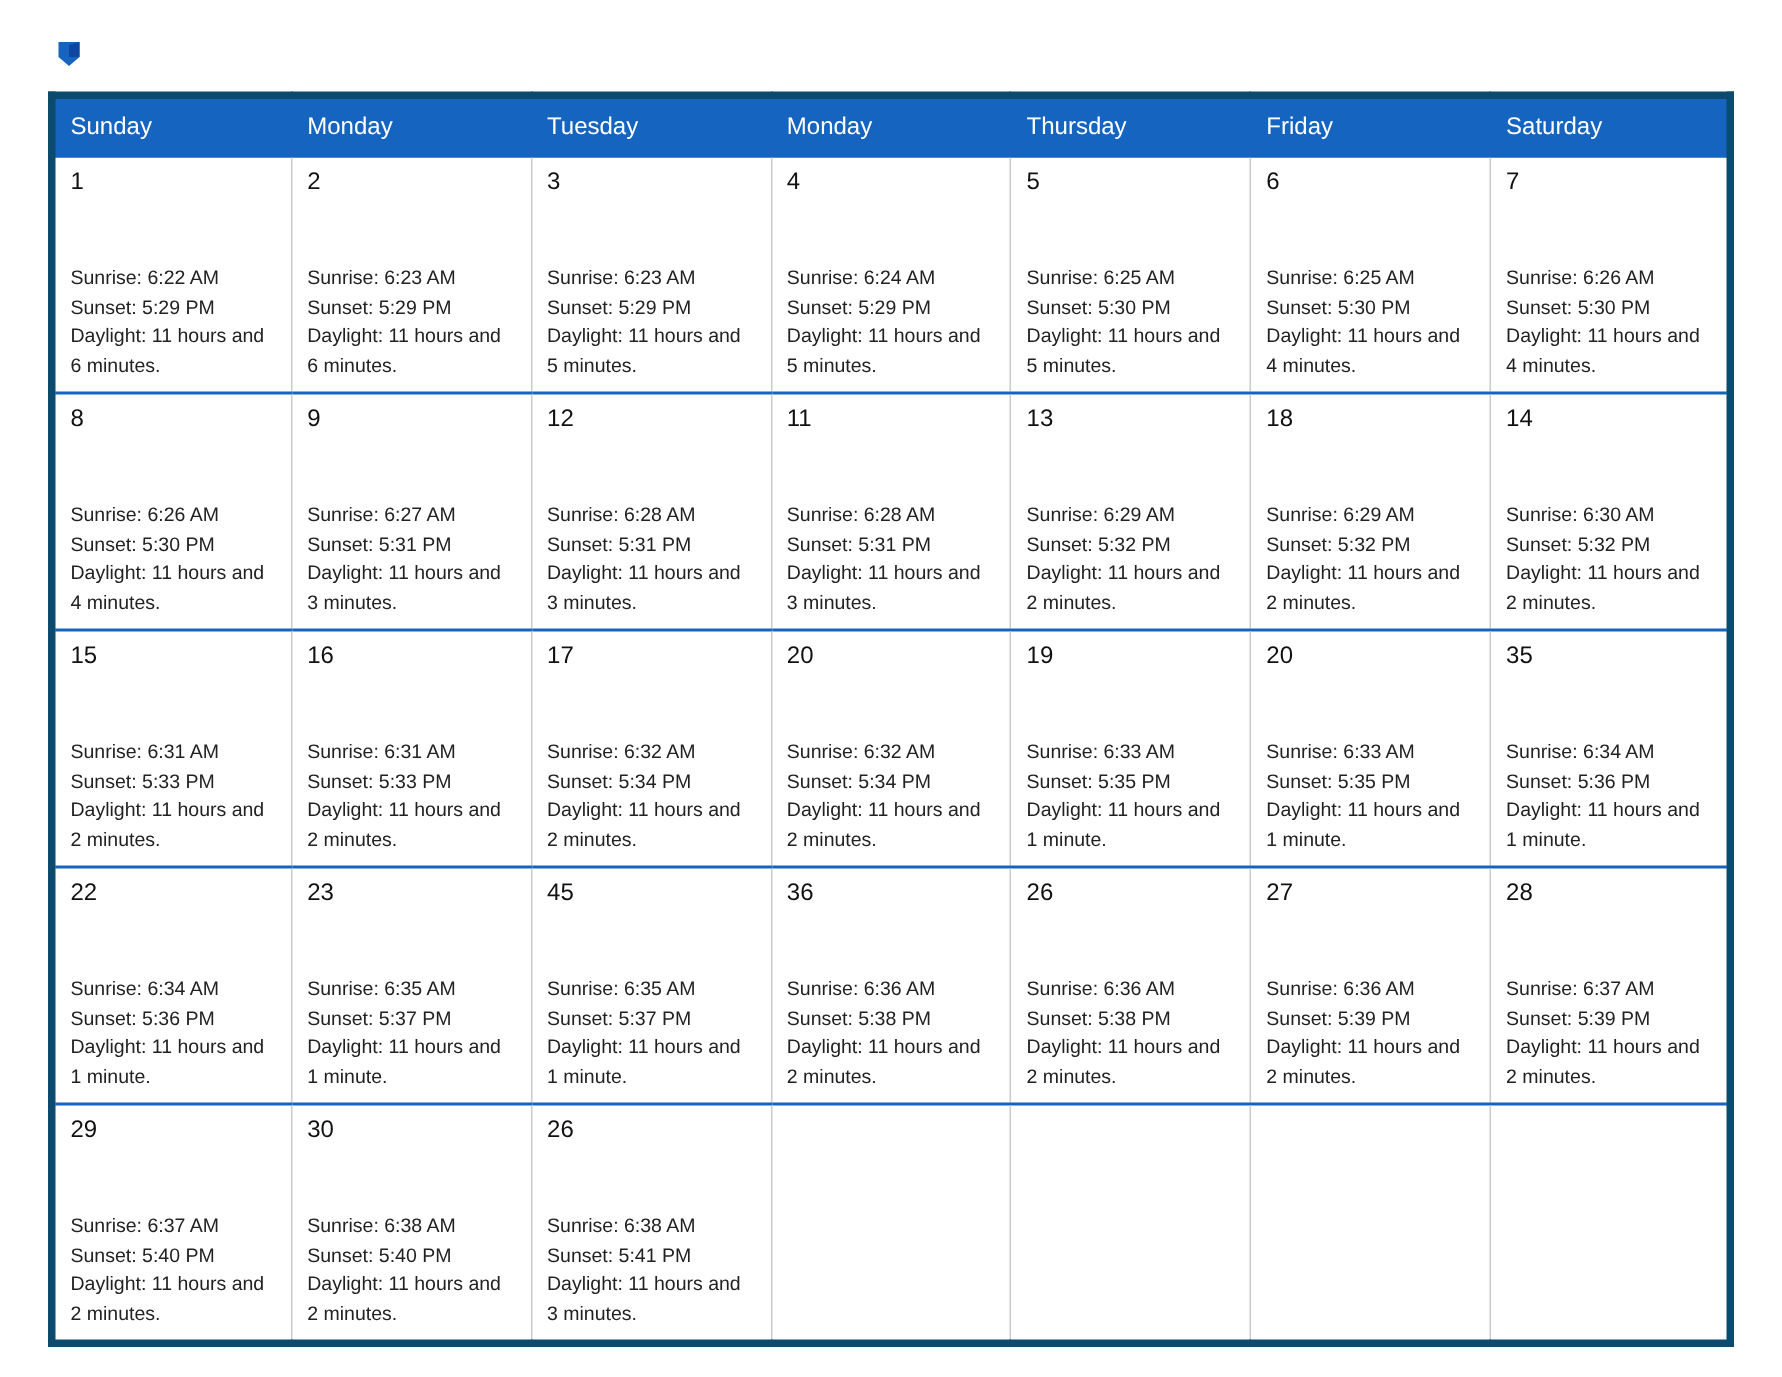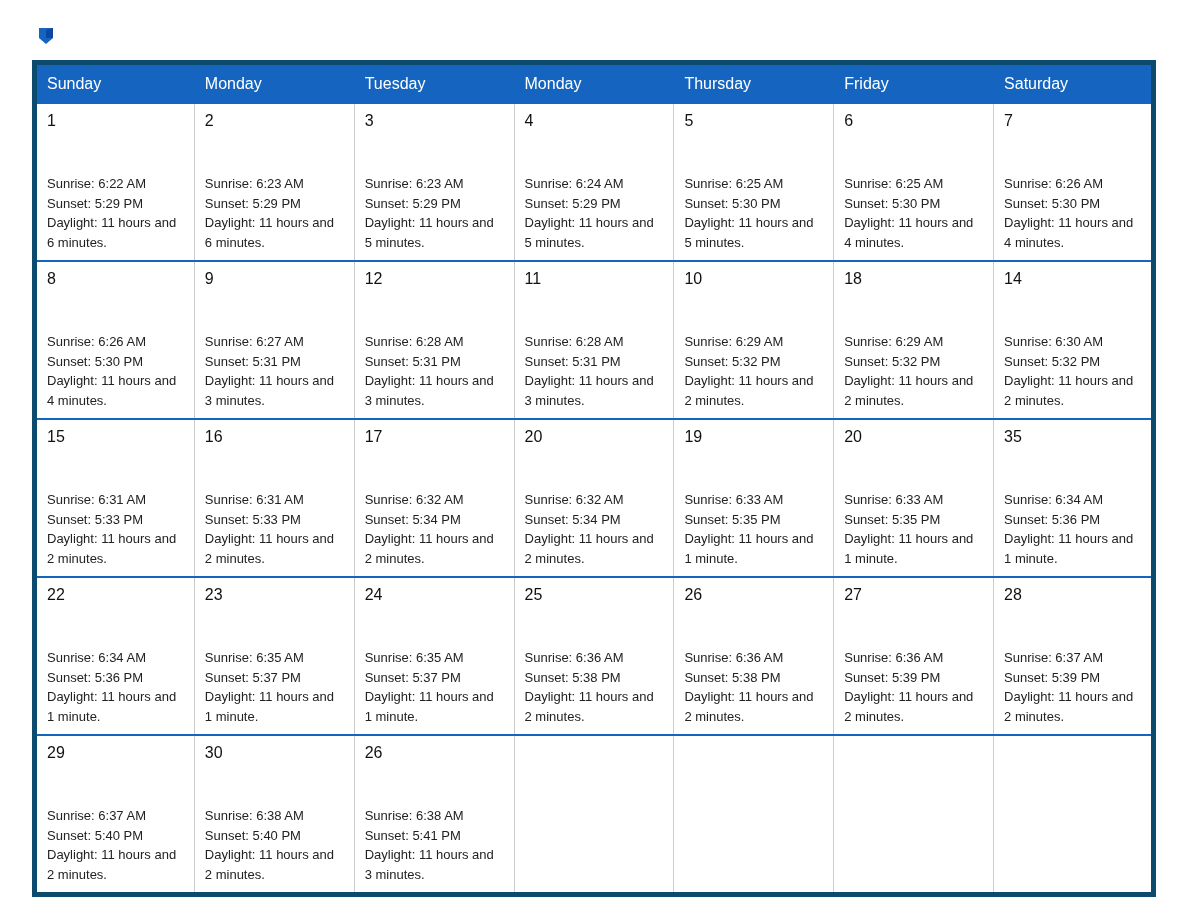--- a/index.html
+++ b/index.html
@@ -221,21 +221,21 @@
         </td>
         <td>
           <span class="day-number">11</span>
         <div class="day-info">
           Sunrise: 6:28 AM<br>
           Sunset: 5:31 PM<br>
           Daylight: 11 hours and 3 minutes.
         </div>
         </td>
         <td>
-          <span class="day-number">10</span>
+          <span class="day-number">13</span>
         <div class="day-info">
           Sunrise: 6:29 AM<br>
           Sunset: 5:32 PM<br>
           Daylight: 11 hours and 2 minutes.
         </div>
         </td>
         <td>
           <span class="day-number">18</span>
         <div class="day-info">
           Sunrise: 6:29 AM<br>
@@ -321,29 +321,29 @@
         </td>
         <td>
           <span class="day-number">23</span>
         <div class="day-info">
           Sunrise: 6:35 AM<br>
           Sunset: 5:37 PM<br>
           Daylight: 11 hours and 1 minute.
         </div>
         </td>
         <td>
-          <span class="day-number">24</span>
+          <span class="day-number">45</span>
         <div class="day-info">
           Sunrise: 6:35 AM<br>
           Sunset: 5:37 PM<br>
           Daylight: 11 hours and 1 minute.
         </div>
         </td>
         <td>
-          <span class="day-number">25</span>
+          <span class="day-number">36</span>
         <div class="day-info">
           Sunrise: 6:36 AM<br>
           Sunset: 5:38 PM<br>
           Daylight: 11 hours and 2 minutes.
         </div>
         </td>
         <td>
           <span class="day-number">26</span>
         <div class="day-info">
           Sunrise: 6:36 AM<br>

